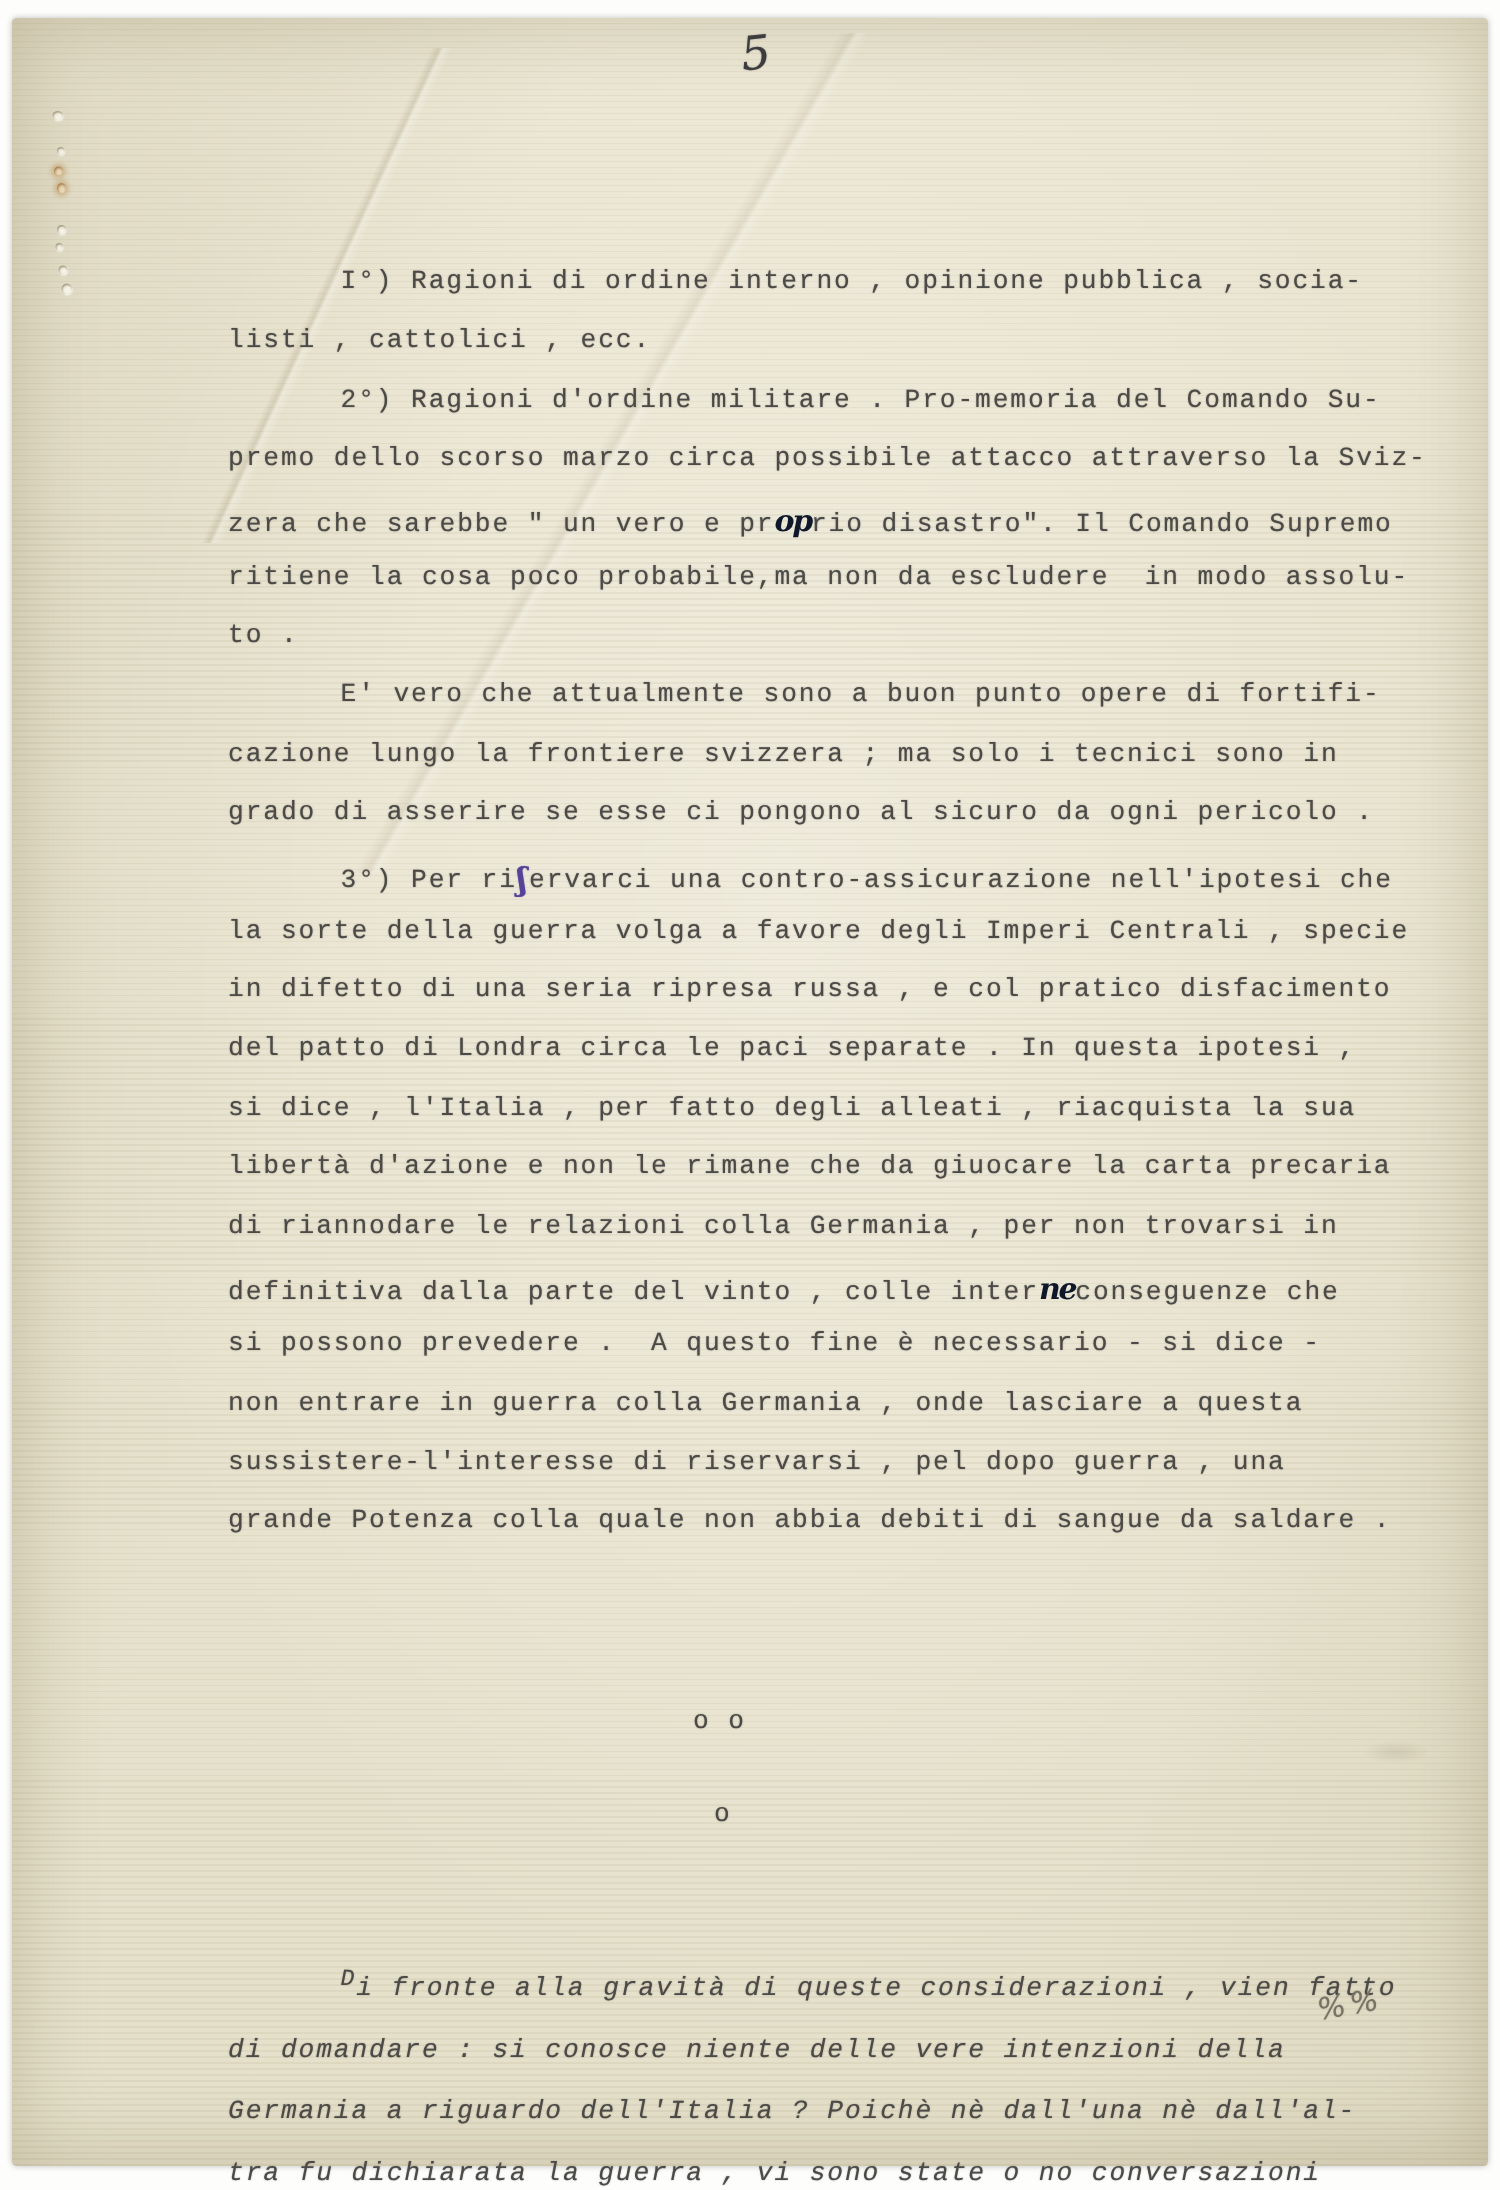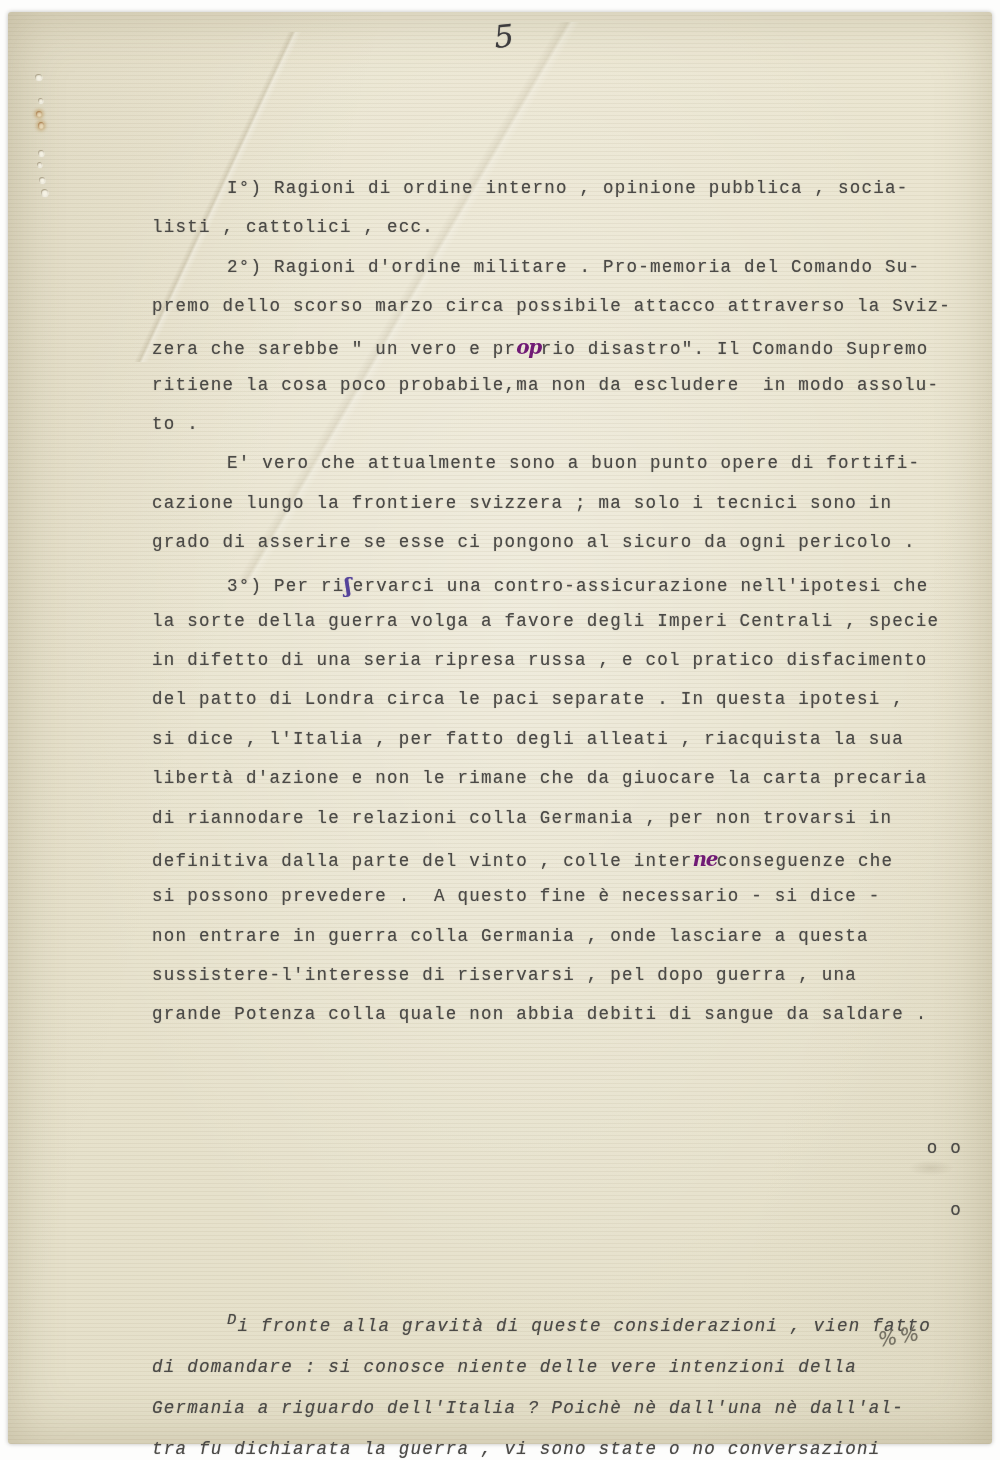--- a/index.html
+++ b/index.html
@@ -32,27 +32,27 @@
   #text-area{
     position:absolute;left:152px;top:138px;width:810px;
     font-family:"Liberation Mono","DejaVu Sans Mono",monospace;
     font-size:17.5px;letter-spacing:1.25px;color:#4b4a47;
     text-shadow:0 0 1px rgba(72,70,64,0.55);
     white-space:pre;
   }
   .line{height:39.35px;}
   .closing .line{height:41px;font-style:italic;}
   .line.indent{padding-left:75px;}
-  .sep-block{margin-top:14px;margin-bottom:14px;text-align:right;}
+  .sep-block{margin-top:14px;margin-bottom:14px;}
   .sep-row{height:22px;}
   .sep-row.r1{padding-left:310px;}
   .sep-row.r2{padding-left:324px;}
   .seg-hand{
     font-family:"DejaVu Serif",serif;font-style:italic;font-weight:bold;
-    font-size:20px;letter-spacing:-1.5px;color:#701a75;text-shadow:none;
+    font-size:20px;letter-spacing:-1.5px;color:#0f172a;text-shadow:none;
   }
   .seg-purple{
     font-family:"DejaVu Serif",serif;font-weight:bold;font-size:21px;
     color:#55439a;position:relative;top:2px;text-shadow:0 0 1px rgba(85,67,154,0.5);
   }
   .seg-sup{position:relative;top:-7px;font-size:15.5px;}
   #bottom-mark{
     position:absolute;left:878px;top:1324px;
     font-family:"DejaVu Sans",sans-serif;font-size:20px;font-style:italic;
     color:#767264;transform:rotate(-10deg);letter-spacing:3px;

